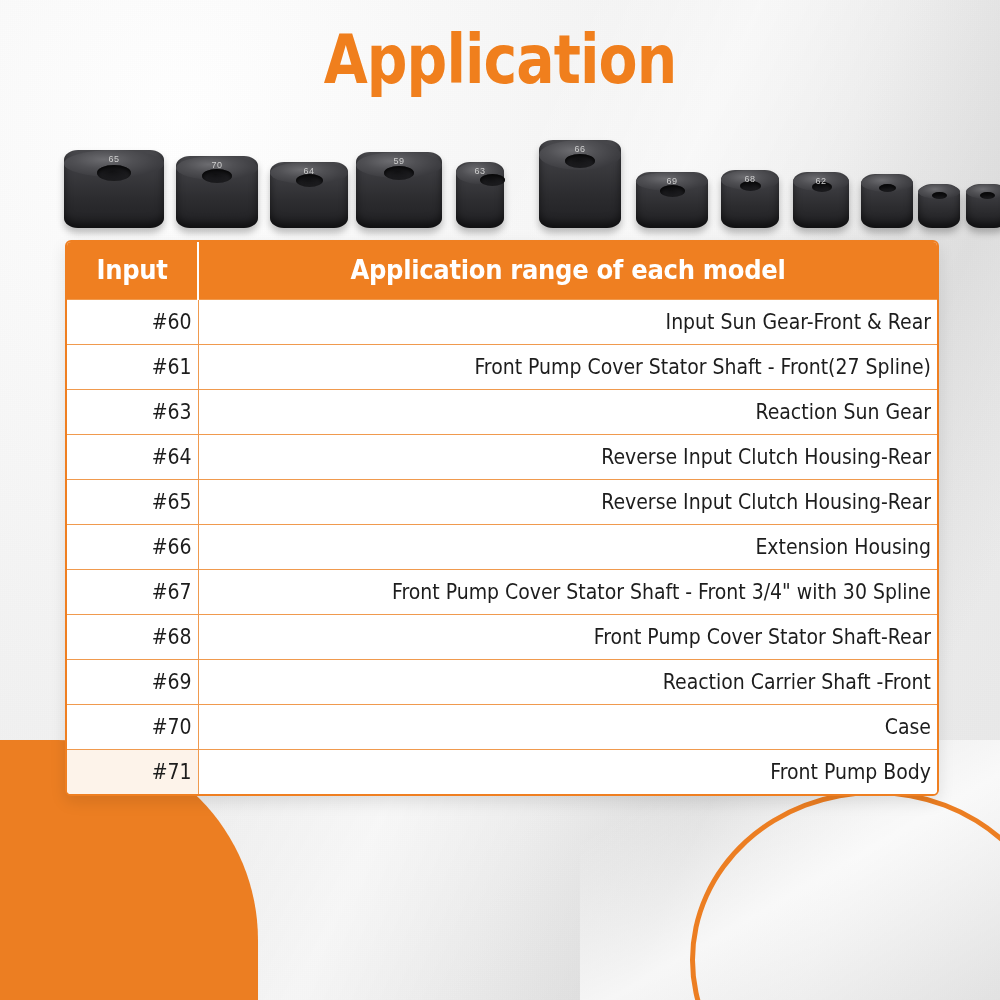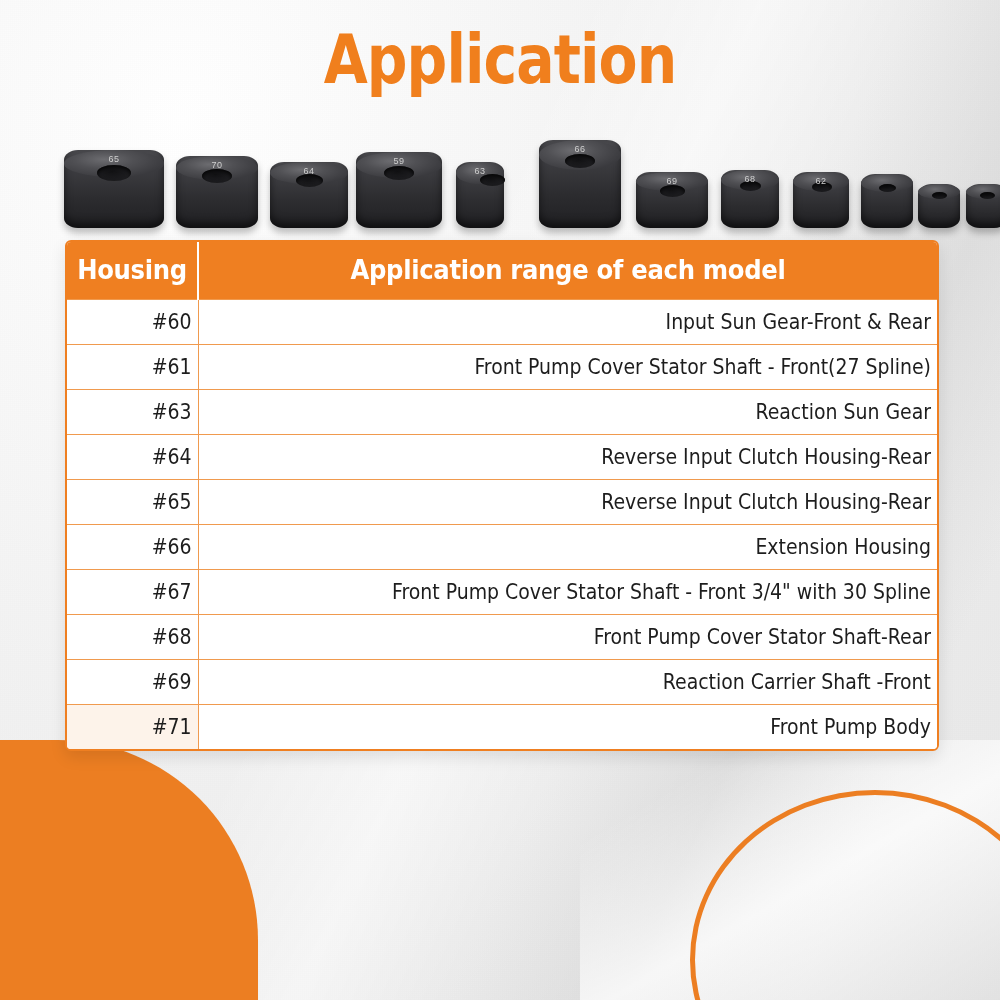--- a/index.html
+++ b/index.html
@@ -281,21 +281,21 @@
       <div class="top"></div>
       <div class="hole" style="left:14px; top:8px; width:15px; height:7px;"></div>
       <div class="num"></div>
     </div>
   </div>
 
   <div class="table-wrap">
     <table>
       <thead>
         <tr>
-          <th class="col-driver">Housing</th>
+          <th class="col-driver">Input</th>
           <th>Application range of each model</th>
         </tr>
       </thead>
       <tbody>
         <tr>
           <td class="driver-cell">#60</td>
           <td>Input Sun Gear-Front &amp; Rear</td>
         </tr>
         <tr>
           <td class="driver-cell">#61</td>
@@ -321,20 +321,24 @@
           <td class="driver-cell">#67</td>
           <td>Front Pump Cover Stator Shaft - Front 3/4" with 30 Spline</td>
         </tr>
         <tr>
           <td class="driver-cell">#68</td>
           <td>Front Pump Cover Stator Shaft-Rear</td>
         </tr>
         <tr>
           <td class="driver-cell">#69</td>
           <td>Reaction Carrier Shaft -Front</td>
+        </tr>
+        <tr>
+          <td class="driver-cell">#70</td>
+          <td>Case</td>
         </tr>
         <tr>
           <td class="driver-cell">#71</td>
           <td>Front Pump Body</td>
         </tr>
       </tbody>
     </table>
   </div>
 </div>
 

